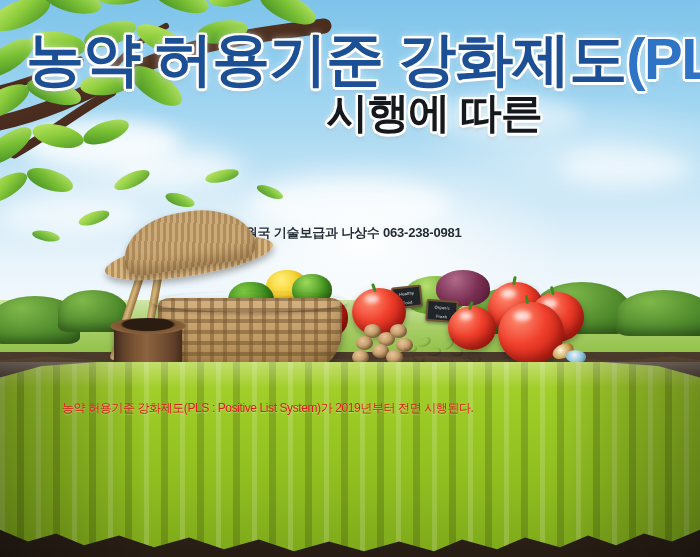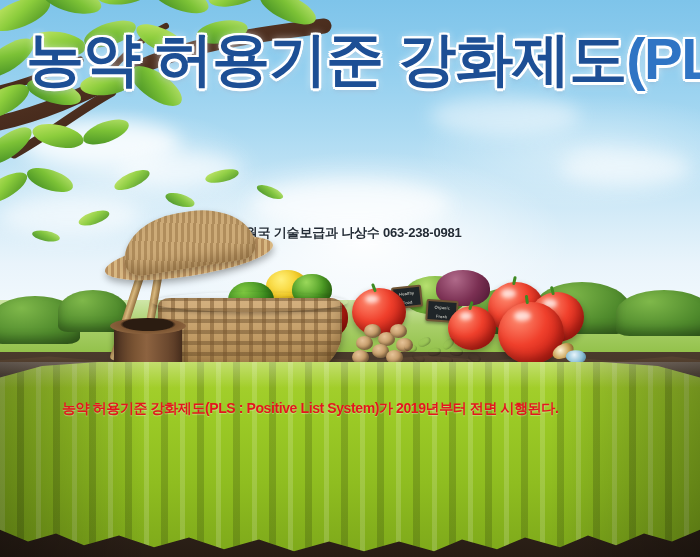--- a/index.html
+++ b/index.html
@@ -227,21 +227,21 @@
   }
   .clothEdgeR{
     position:absolute;right:0;top:362px;width:150px;height:195px;
     background:linear-gradient(270deg,rgba(0,0,0,.30),rgba(0,0,0,0));
     pointer-events:none;
   }
 
   
   .copy{position:absolute;left:62px;top:400px;width:582px;}
   .copy-head{
-    font-size:14px;font-weight:700;color:#e4161e;letter-spacing:-.4px;
+    font-size:12px;font-weight:400;color:#e4161e;letter-spacing:-.4px;
     text-shadow:0 1px 1px rgba(255,255,255,.35);
     margin-bottom:24px;white-space:nowrap;
   }
   .copy-p{
     font-size:12.5px;font-weight:700;color:#2c2a12;letter-spacing:-.35px;
     line-height:1.78;
     text-shadow:0 1px 0 rgba(255,255,255,.30);
   }
 </style>
 </head>
@@ -309,20 +309,21 @@
         <ellipse cx="238" cy="202" rx="17" ry="6" fill="url(#lf1)" transform="rotate(-12 238 202)"></ellipse>
         <ellipse cx="286" cy="218" rx="14" ry="5" fill="url(#lf2)" transform="rotate(22 286 218)"></ellipse>
         <ellipse cx="110" cy="244" rx="16" ry="6" fill="url(#lf1)" transform="rotate(-18 110 244)"></ellipse>
         <ellipse cx="62" cy="262" rx="14" ry="5" fill="url(#lf2)" transform="rotate(10 62 262)"></ellipse>
       </g>
     </svg>
   </div>
 
   <div class="headline">
     <div class="h-line1"><span>농약 허용기준 강화제도</span><span class="pls-inline">(PLS)</span></div>
+    <div class="h-line2">시행에 따른</div>
   </div>
   <div class="contact">농촌지원국 기술보급과 나상수 063-238-0981</div>
 
   <div class="field">
     <div class="hedge" style="left:-10px;top:-4px;width:90px;"></div>
     <div class="hedge" style="left:58px;top:-10px;width:70px;height:42px;"></div>
     <div class="hedge" style="left:470px;top:-12px;width:80px;height:46px;"></div>
     <div class="hedge" style="left:534px;top:-18px;width:96px;height:52px;"></div>
     <div class="hedge" style="left:616px;top:-10px;width:96px;height:46px;"></div>
   </div>

